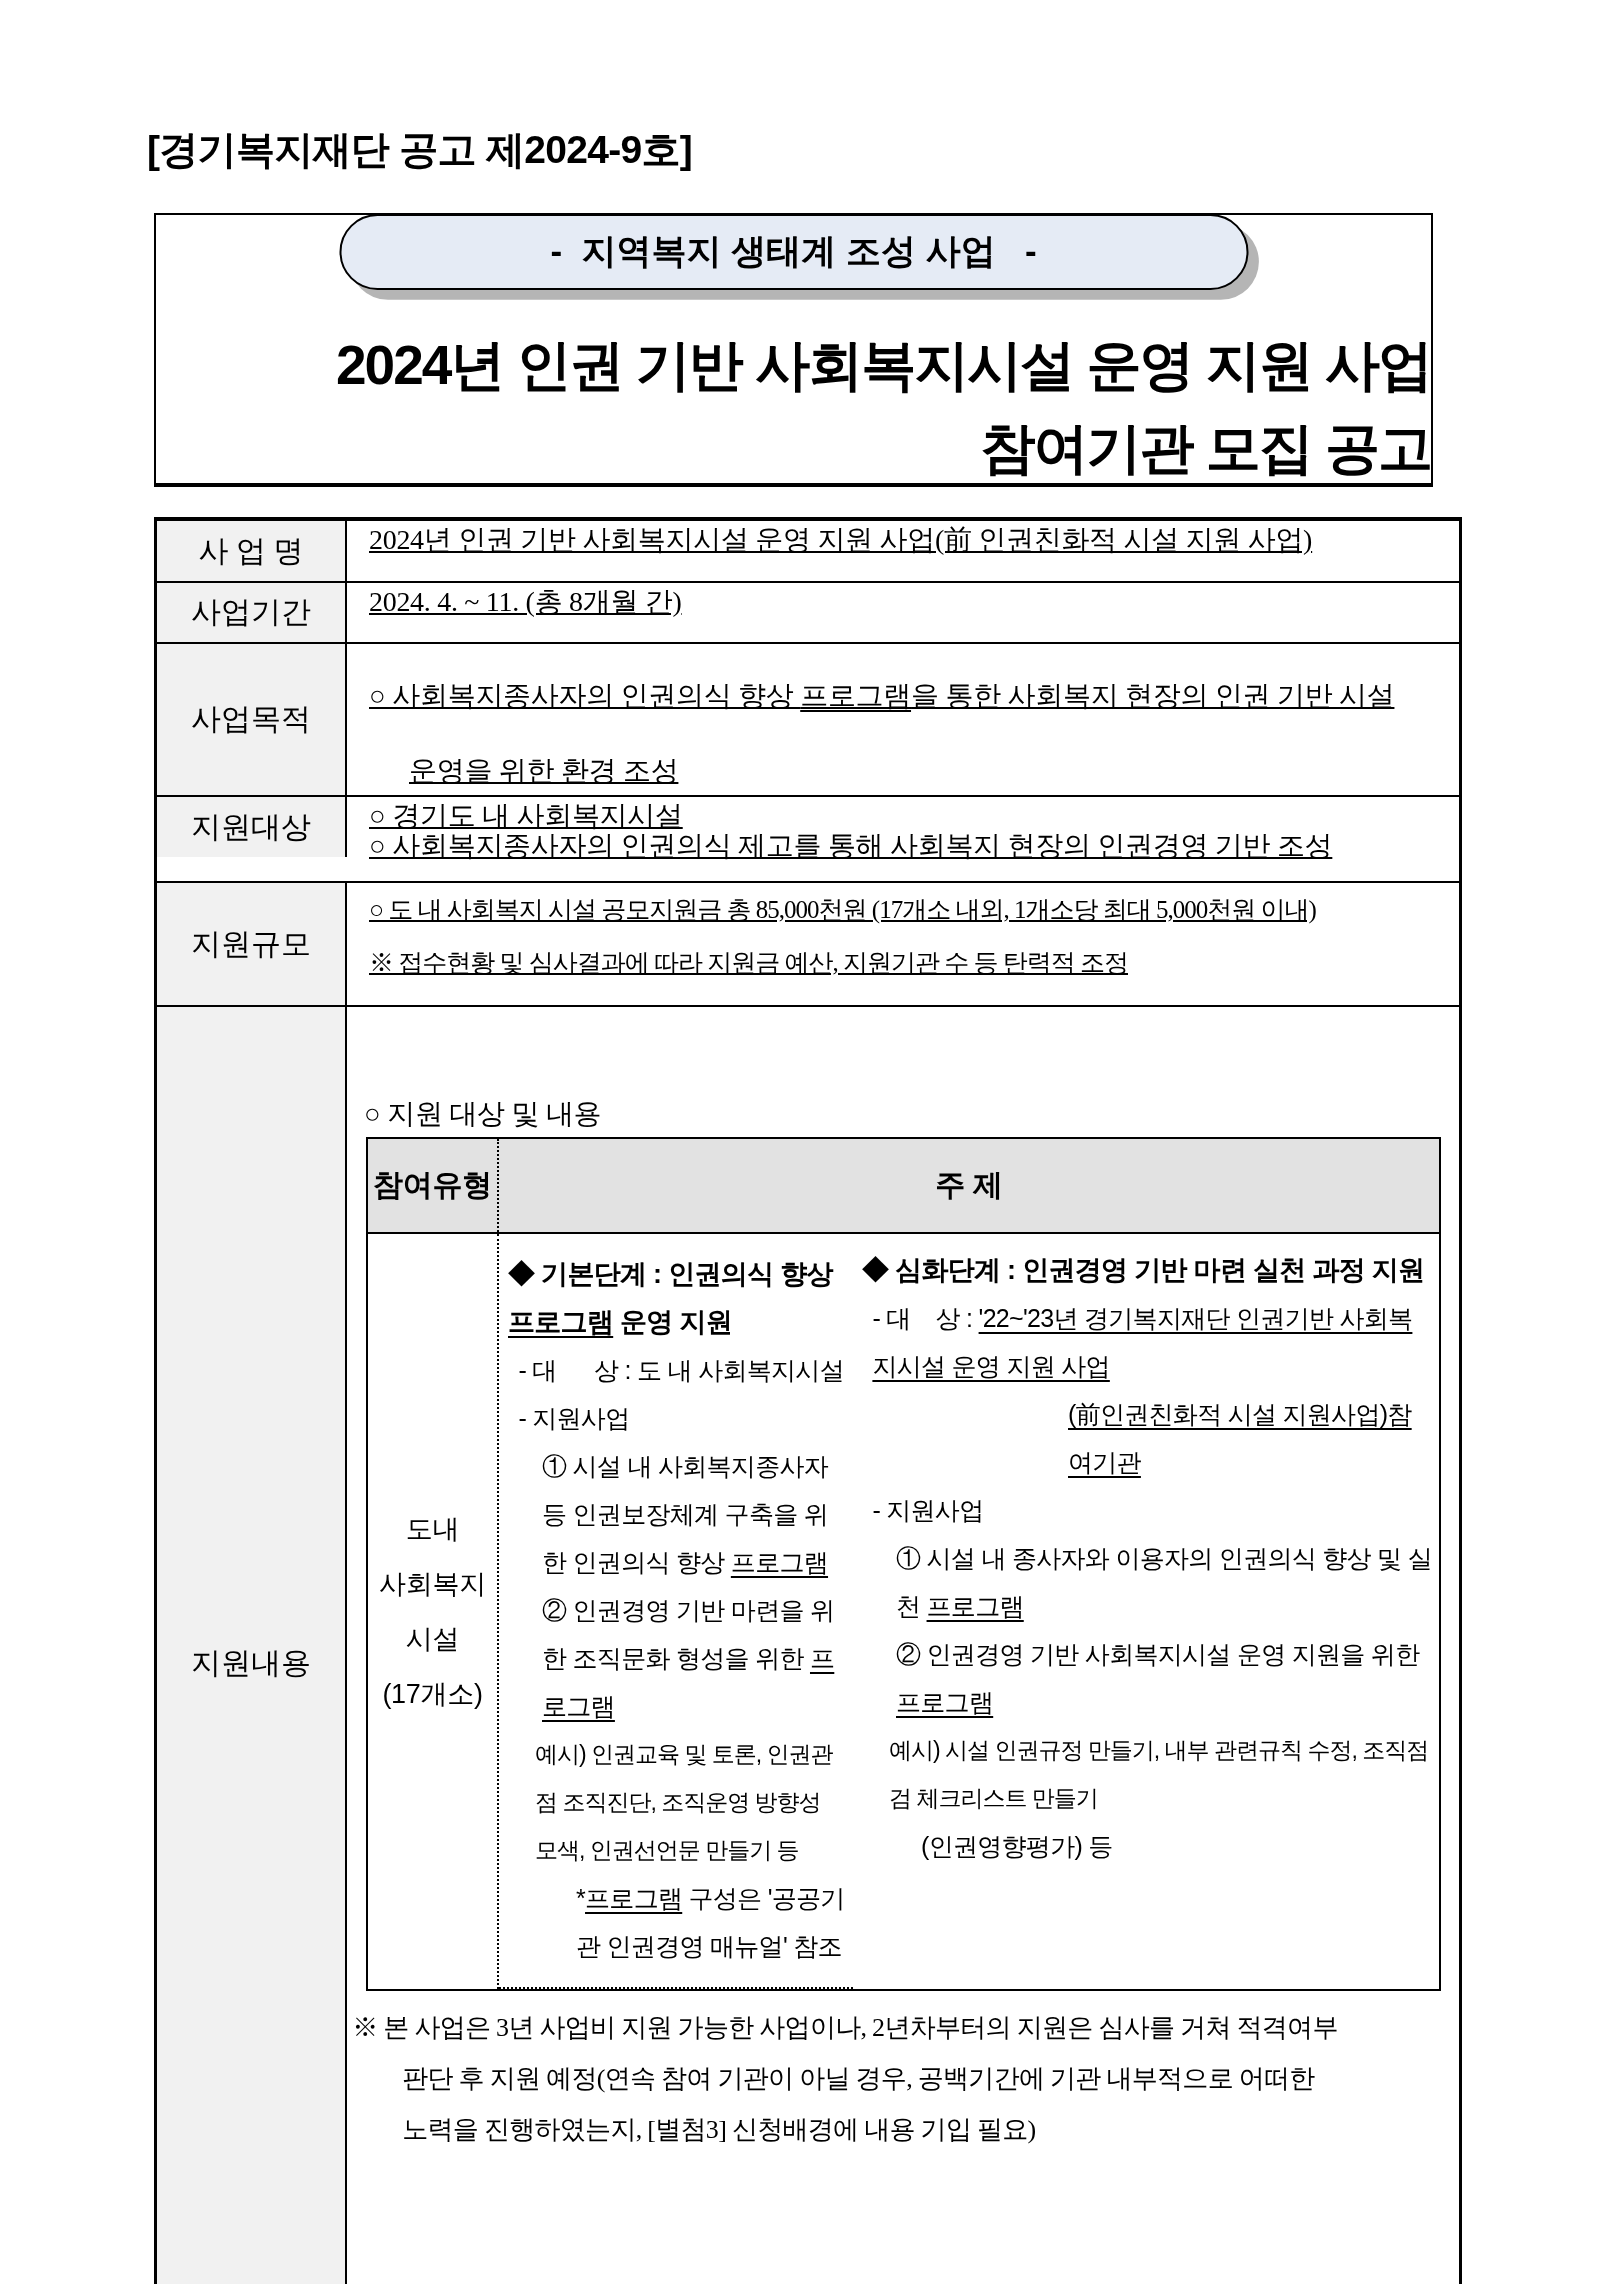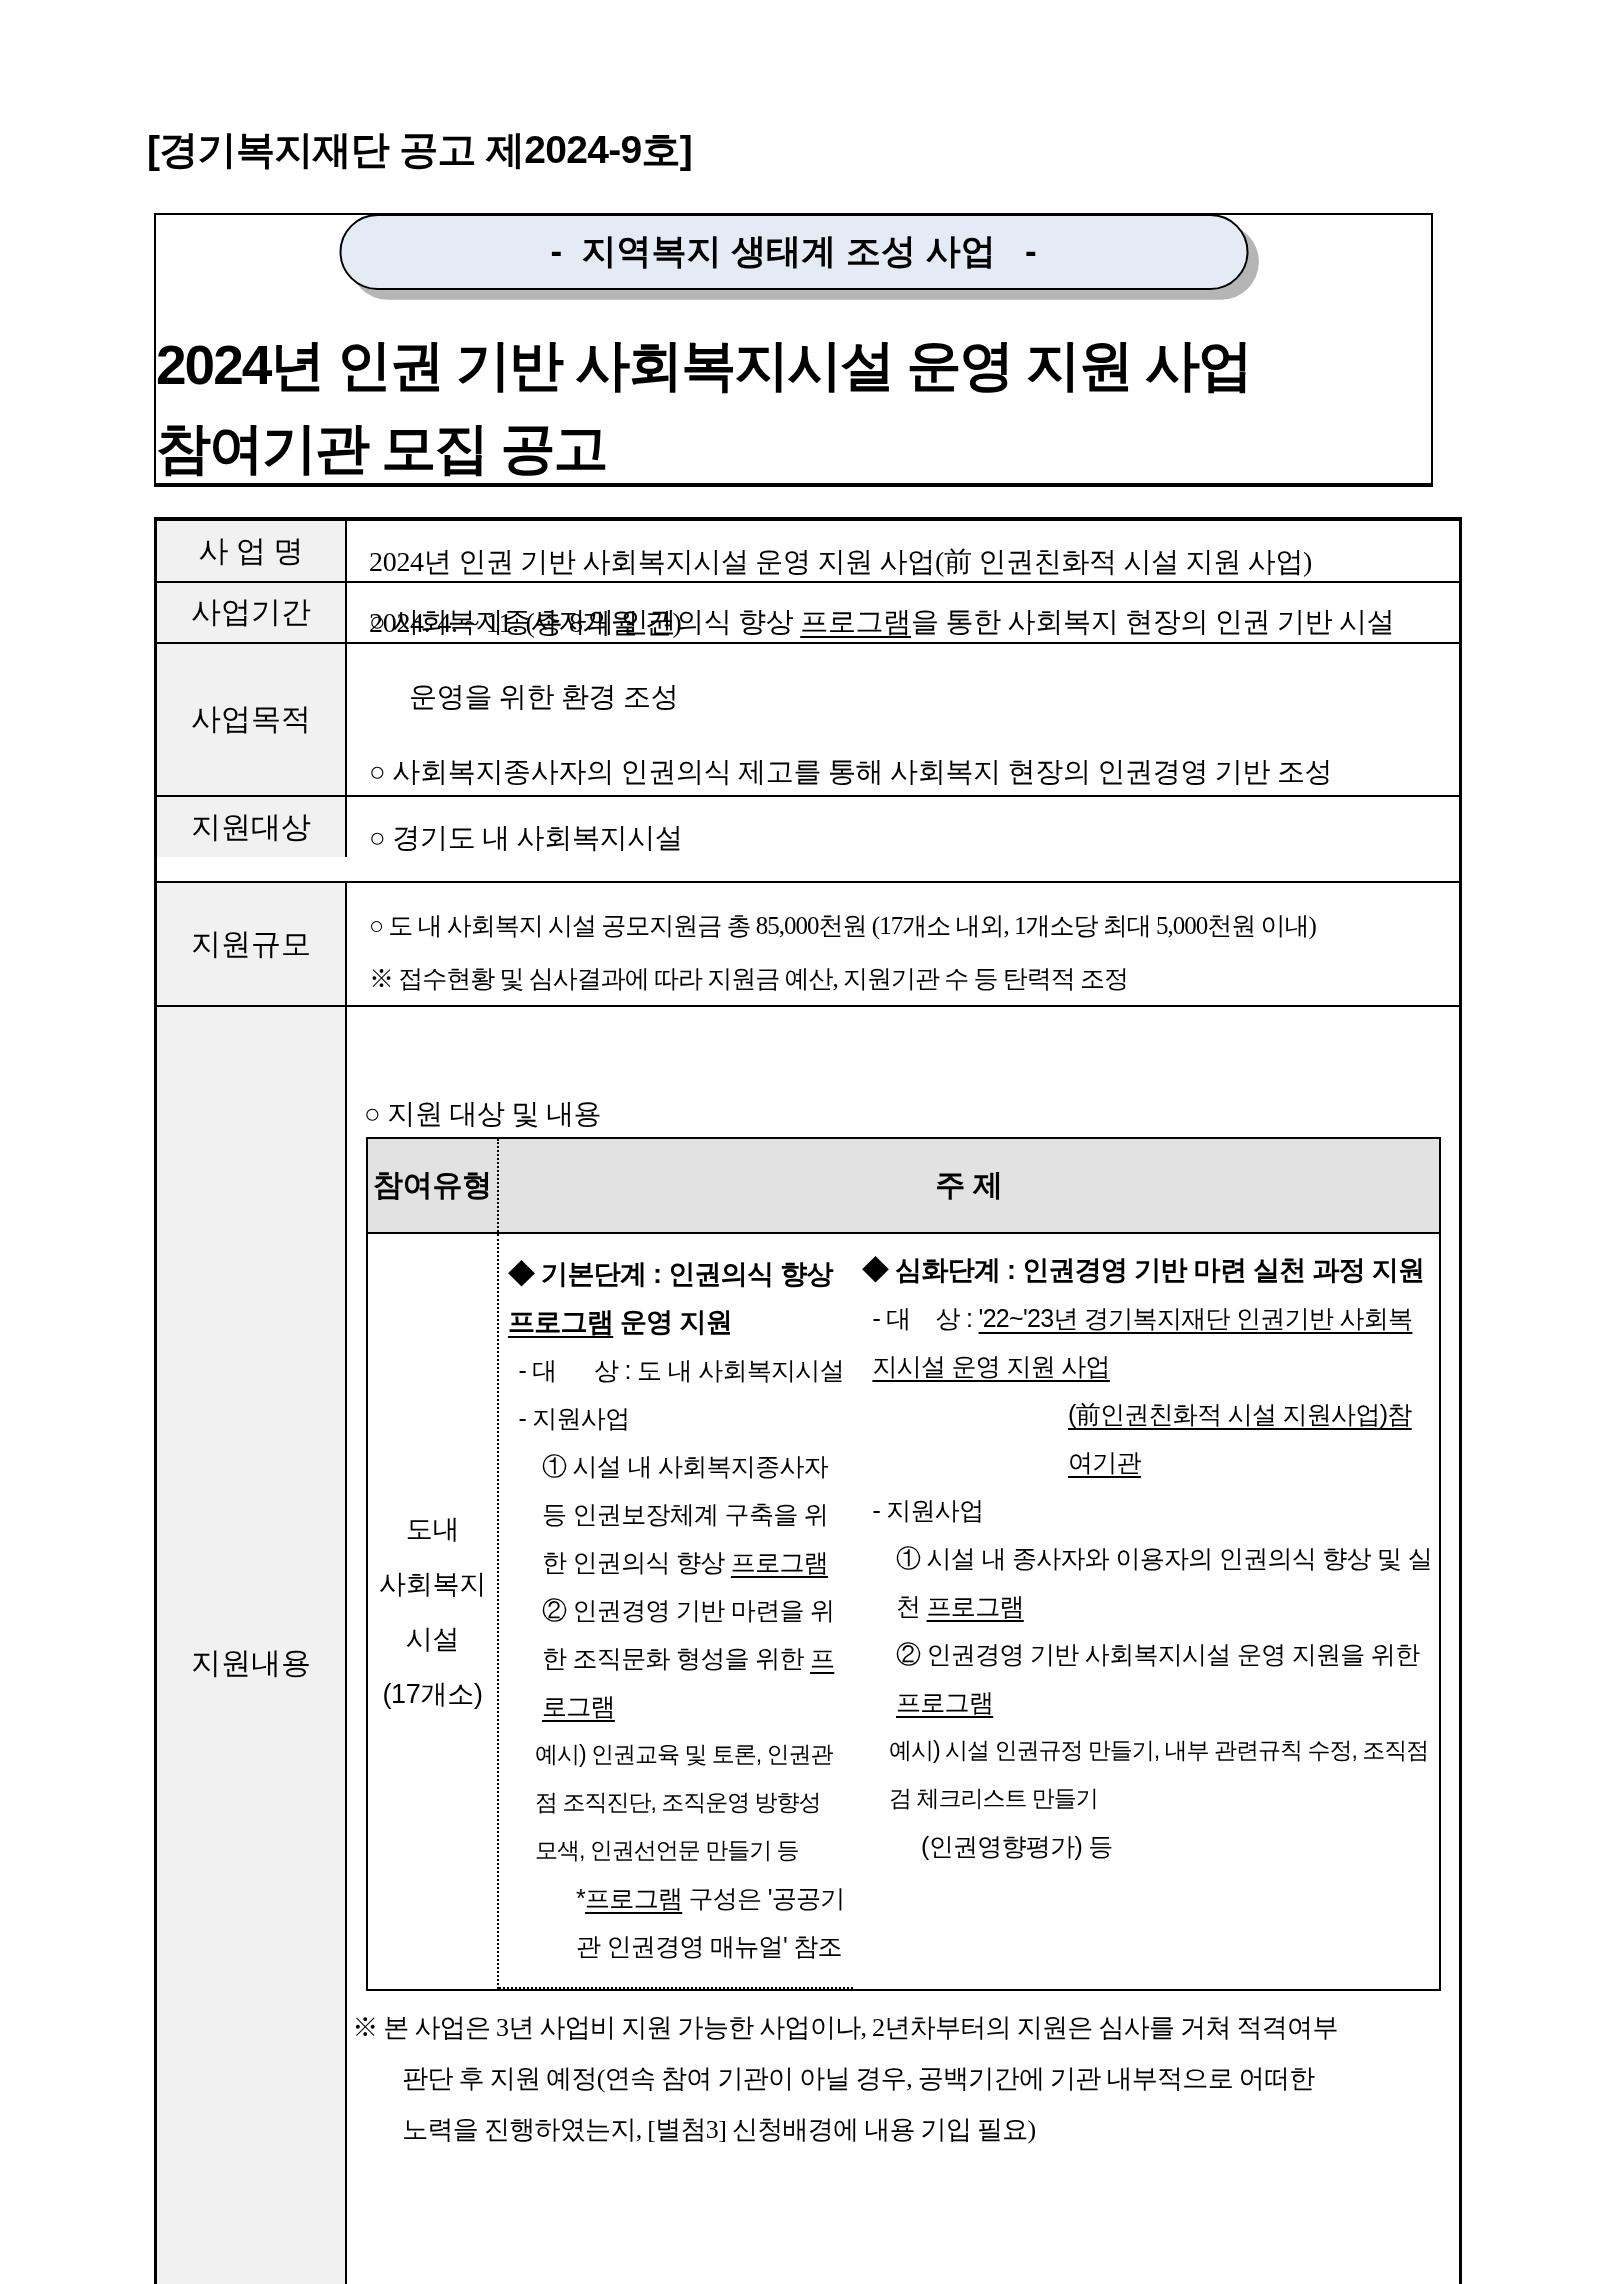--- a/index.html
+++ b/index.html
@@ -12,35 +12,35 @@
 
   
   .title-box{position:absolute;left:154px;top:213px;width:1279px;height:274px;
              box-sizing:border-box;border:2px solid #000;border-bottom-width:4.6px;}
   .pill{position:absolute;left:50%;top:-1.3px;transform:translateX(-50%);
         width:909px;height:76px;box-sizing:border-box;border:2px solid #000;
         border-radius:39px;background:#e5ebf5;box-shadow:10.4px 9.8px 0 0 #b5b5b5;
         display:flex;align-items:center;justify-content:center;
         font-family:"Liberation Sans",sans-serif;font-weight:bold;font-size:35px;
         white-space:pre;letter-spacing:0px;}
-  .titles{position:absolute;left:0;right:0;top:109px;text-align:left;
+  .titles{position:absolute;left:0;right:0;top:109px;text-align:right;
           font-family:"Liberation Sans",sans-serif;font-weight:800;
           font-size:55px;line-height:83px;letter-spacing:-2px;white-space:nowrap;}
 
   
   .main-table{position:absolute;left:154px;top:517px;width:1308px;height:1807px;
               box-sizing:border-box;border:3.3px solid #000;border-top-width:4.6px;border-bottom-width:4.6px;
               display:flex;flex-direction:column;}
   .row{display:flex;box-sizing:border-box;flex:0 0 auto;}
   .row + .row{border-top:2px solid #000;}
   .lab{flex:0 0 188px;background:#f1f1f1;border-right:2px solid #000;
        display:flex;align-items:center;justify-content:center;
        font-size:30px;letter-spacing:0px;}
-  .val{flex:1;display:flex;flex-direction:column;justify-content:flex-end;
-       padding-left:22px;font-size:28px;letter-spacing:-0.3px;}
+  .val{flex:1;display:flex;flex-direction:column;justify-content:flex-start;
+       padding-left:22px;font-size:28px;letter-spacing:-0.3px;text-decoration:underline;}
   .r1{height:60px;} .r2{height:61px;} .r3{height:153px;} .r4{height:62px;} .r5{height:124px;margin-top:24px;} .r6{flex:1 1 auto;}
   .ln{white-space:pre-wrap;}
   .r3 .ln{line-height:47px;margin-top:28px;}
   .r3 .indent{padding-left:40px;}
   .r5 .ln{line-height:53px;font-size:25px;letter-spacing:-1px;}
   .r6 .val{position:relative;padding:0;display:block;}
 
   .sec-title{position:absolute;left:17px;top:88px;font-size:28px;}
 
   

